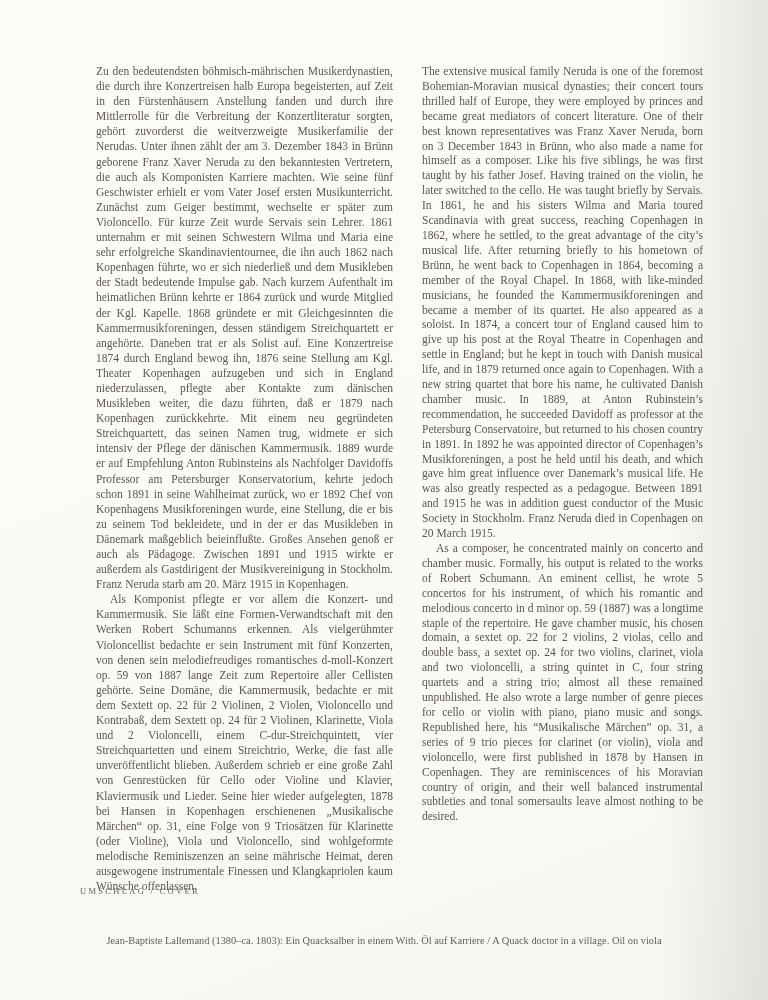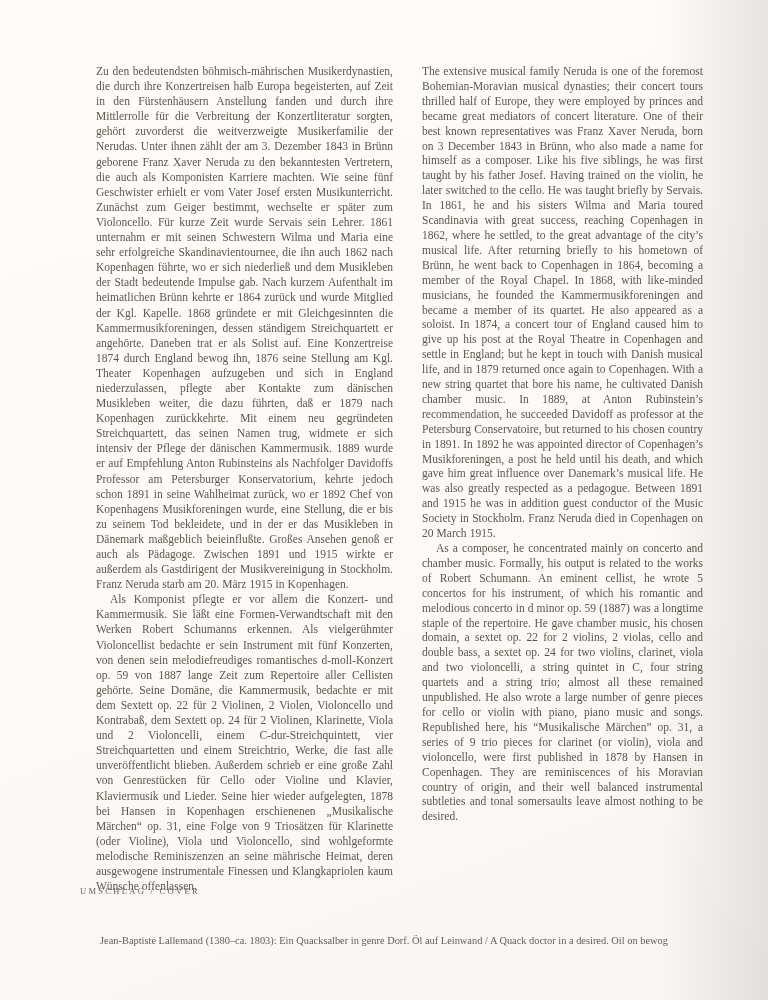--- a/index.html
+++ b/index.html
@@ -66,15 +66,15 @@
     <p class="p-indent"><span>Als Komponist pflegte er vor allem die Konzert- und Kammermusik. Sie läßt eine Formen-Verwandtschaft mit den Werken Robert Schumanns erkennen. Als vielgerühmter Violoncellist bedachte er sein Instrument mit fünf Konzerten, von denen sein melodiefreudiges romantisches d-moll-Konzert op. 59 von 1887 lange Zeit zum Repertoire aller Cellisten gehörte. Seine Domäne, die Kammermusik, bedachte er mit dem Sextett op. 22 für 2 Violinen, 2 Violen, Violoncello und Kontrabaß, dem Sextett op. 24 für 2 Violinen, Klarinette, Viola und 2 Violoncelli, einem C-dur-Streichquintett, vier Streichquartetten und einem Streichtrio, Werke, die fast alle unveröffentlicht blieben. Außerdem schrieb er eine große Zahl von Genrestücken für Cello oder Violine und Klavier, Klaviermusik und Lieder. Seine hier wieder aufgelegten, 1878 bei Hansen in Kopenhagen erschienenen </span><span class="it">„Musikalische Märchen“</span><span> op. 31, eine Folge von 9 Triosätzen für Klarinette (oder Violine), Viola und Violoncello, sind wohlgeformte melodische Reminiszenzen an seine mährische Heimat, deren ausgewogene instrumentale Finessen und Klangkapriolen kaum Wünsche offenlassen.</span></p>
   </div>
 
   <div class="col col-en" lang="en">
     <p class="p-first"><span>The extensive musical family Neruda is one of the foremost Bohemian-Moravian musical dynasties; their concert tours thrilled half of Europe, they were employed by princes and became great mediators of concert literature. One of their best known representatives was Franz Xaver Neruda, born on 3 December 1843 in Brünn, who also made a name for himself as a composer. Like his five siblings, he was first taught by his father Josef. Having trained on the violin, he later switched to the cello. He was taught briefly by Servais. In 1861, he and his sisters Wilma and Maria toured Scandinavia with great success, reaching Copenhagen in 1862, where he settled, to the great advantage of the city’s musical life. After returning briefly to his hometown of Brünn, he went back to Copenhagen in 1864, becoming a member of the Royal Chapel. In 1868, with like-minded musicians, he founded the </span><span class="it">Kammermusikforeningen</span><span> and became a member of its quartet. He also appeared as a soloist. In 1874, a concert tour of England caused him to give up his post at the Royal Theatre in Copenhagen and settle in England; but he kept in touch with Danish musical life, and in 1879 returned once again to Copenhagen. With a new string quartet that bore his name, he cultivated Danish chamber music. In 1889, at Anton Rubinstein’s recommendation, he succeeded Davidoff as professor at the Petersburg Conservatoire, but returned to his chosen country in 1891. In 1892 he was appointed director of Copenhagen’s </span><span class="it">Musikforeningen</span><span>, a post he held until his death, and which gave him great influence over Danemark’s musical life. He was also greatly respected as a pedagogue. Between 1891 and 1915 he was in addition guest conductor of the Music Society in Stockholm. Franz Neruda died in Copenhagen on 20 March 1915.</span></p>
     <p class="p-indent"><span>As a composer, he concentrated mainly on concerto and chamber music. Formally, his output is related to the works of Robert Schumann. An eminent cellist, he wrote 5 concertos for his instrument, of which his romantic and melodious concerto in d minor op. 59 (1887) was a longtime staple of the repertoire. He gave chamber music, his chosen domain, a sextet op. 22 for 2 violins, 2 violas, cello and double bass, a sextet op. 24 for two violins, clarinet, viola and two violoncelli, a string quintet in C, four string quartets and a string trio; almost all these remained unpublished. He also wrote a large number of genre pieces for cello or violin with piano, piano music and songs. Republished here, his </span><span class="it">“Musikalische Märchen”</span><span> op. 31, a series of 9 trio pieces for clarinet (or violin), viola and violoncello, were first published in 1878 by Hansen in Copenhagen. They are reminiscences of his Moravian country of origin, and their well balanced instrumental subtleties and tonal somersaults leave almost nothing to be desired.</span></p>
   </div>
 
   <div class="footer-heading">UMSCHLAG / COVER</div>
 
-  <div class="footer-caption"><span>Jean-Baptiste Lallemand (1380–ca. 1803): </span><span class="it">Ein Quacksalber in genre Dorf.</span><span> Öl auf Leinwand / </span><span class="it">A Quack doctor in a desired.</span><span> Oil on bewog</span></div>
+  <div class="footer-caption"><span>Jean-Baptiste Lallemand (1380–ca. 1803): </span><span class="it">Ein Quacksalber in einem With.</span><span> Öl auf Karriere / </span><span class="it">A Quack doctor in a village.</span><span> Oil on viola</span></div>
 
 </div>
 
 </body></html>

